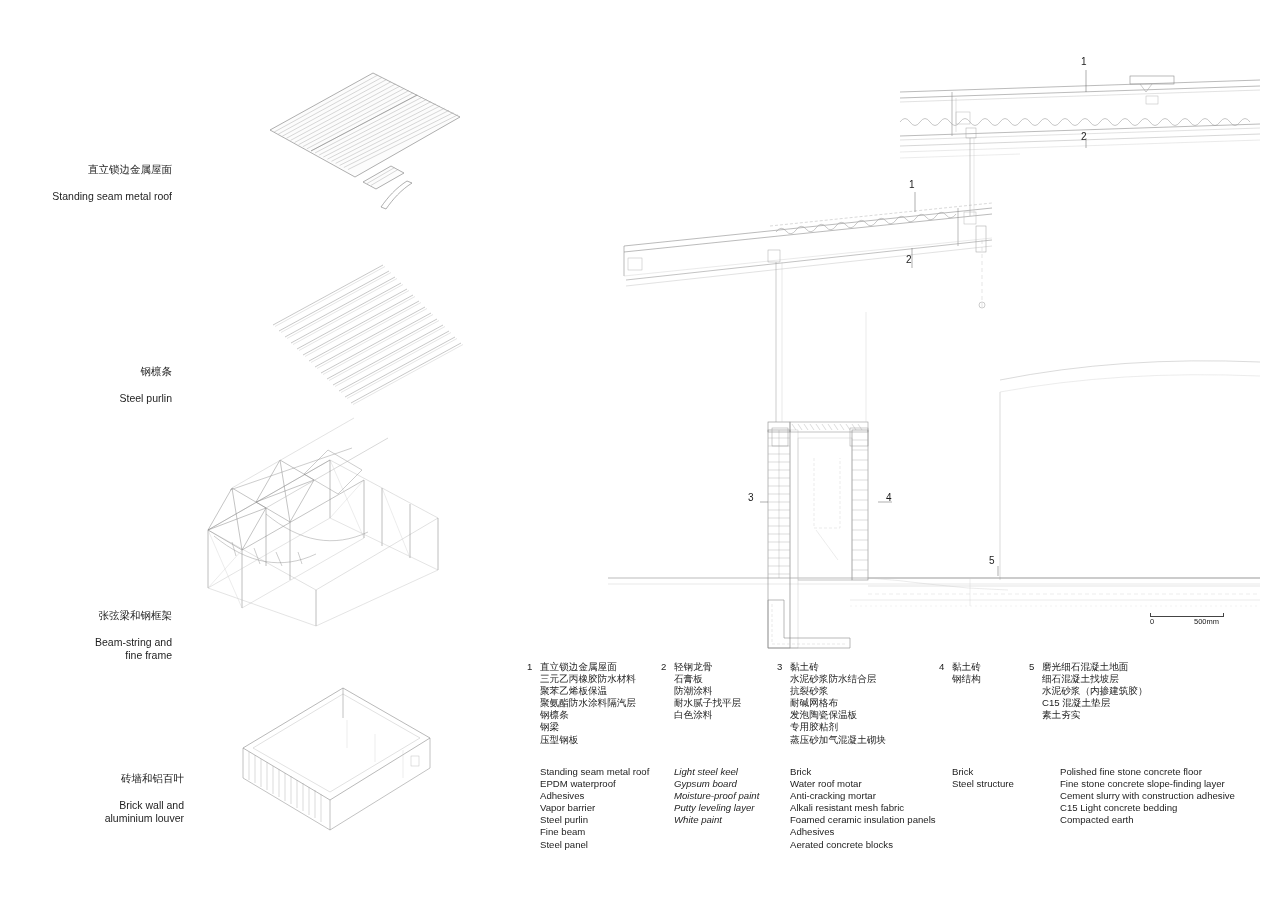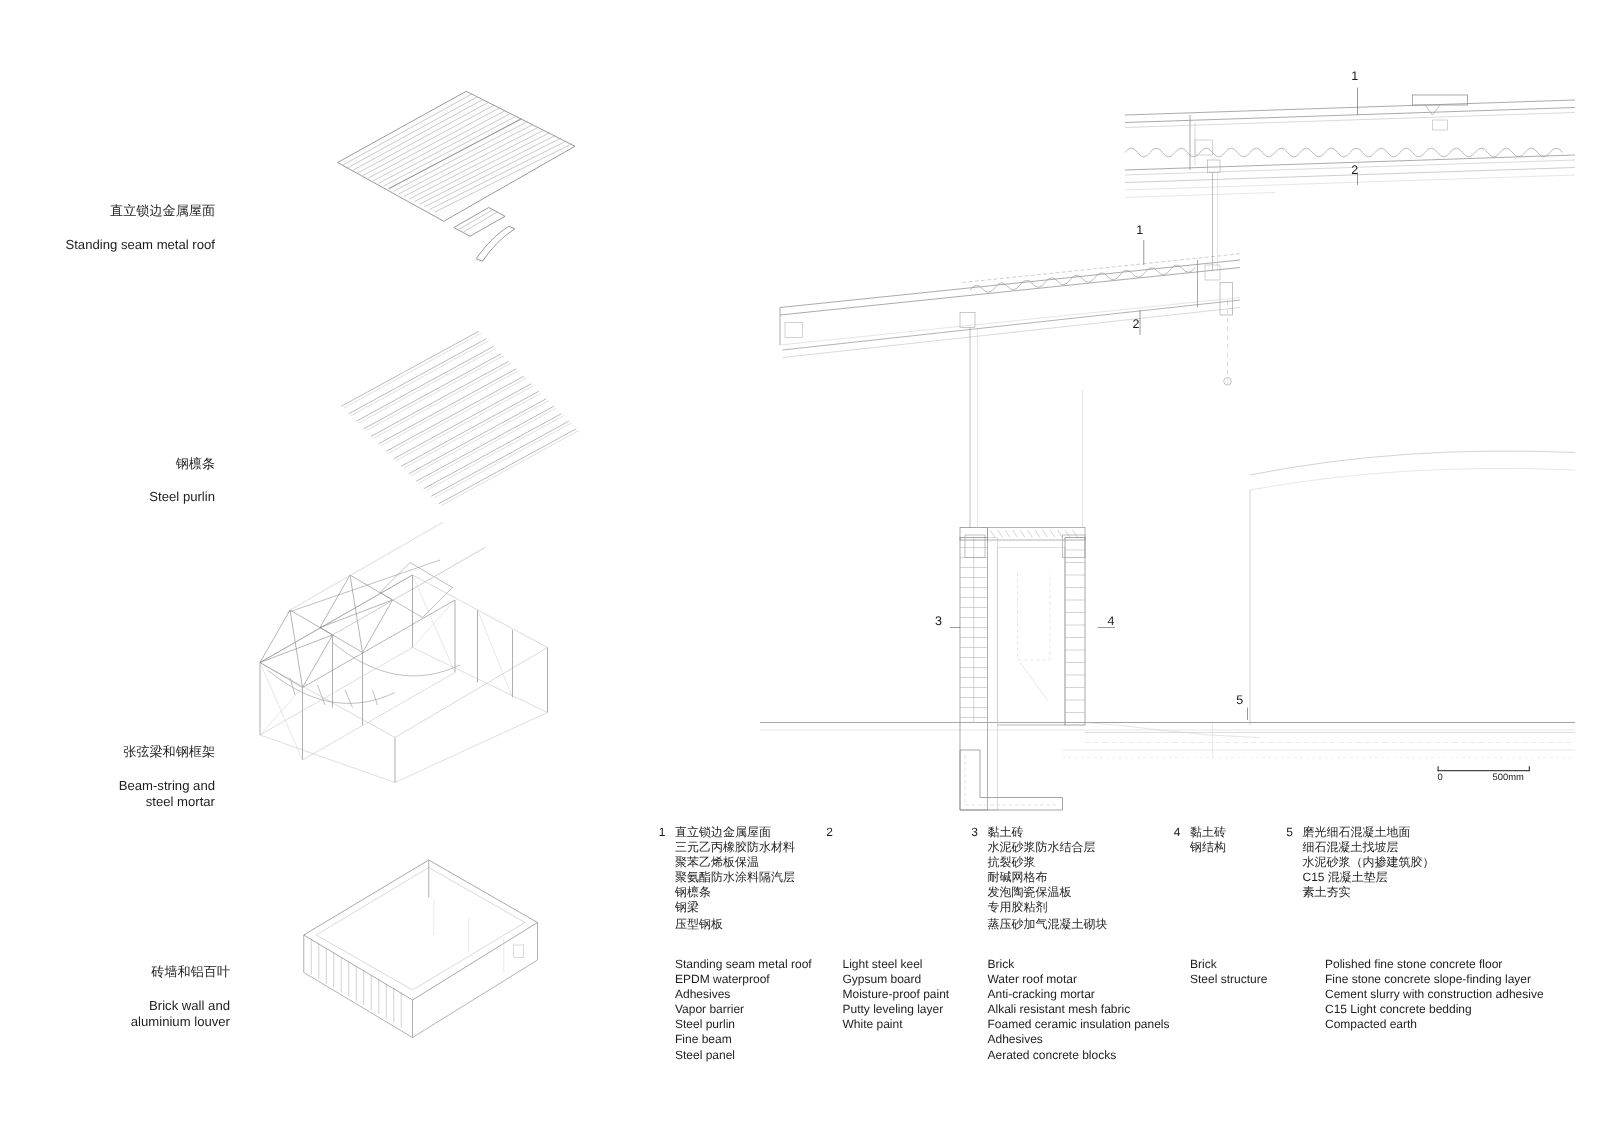--- a/index.html
+++ b/index.html
@@ -252,24 +252,24 @@
         <g stroke="#c8c8c8" stroke-width="0.35">
           <line x1="38" y1="100" x2="72" y2="178"></line>
           <line x1="72" y1="120" x2="38" y2="158"></line>
           <line x1="160" y1="30" x2="194" y2="108"></line>
           <line x1="194" y1="50" x2="160" y2="88"></line>
           <line x1="212" y1="58" x2="240" y2="128"></line>
         </g>
       </g>
     </svg>
   </div>
-  <div class="axo-caption" style="left:20px; top:582px; width:152px;">
+  <div class="axo-caption" style="left:20px; top:595px; width:152px;">
     <span class="cn">张弦梁和钢框架</span>
     <span class="en">Beam-string and
-steel mortar</span>
+fine frame</span>
   </div>
 
   <div class="axo-block" style="left:225px; top:660px; width:250px; height:190px;">
     <svg width="250" height="190" viewBox="0 0 250 190">
       <g stroke="#8f8f8f" stroke-width="0.55" fill="none">
 
         <polygon points="18,88 118,28 205,78 105,140" fill="#ffffff" stroke="#8a8a8a" stroke-width="0.6"></polygon>
 
         <polygon points="28,88 118,34 195,78 105,132" stroke="#bdbdbd" stroke-width="0.45"></polygon>
 
@@ -524,21 +524,28 @@
         <div>Adhesives</div>
         <div>Vapor barrier</div>
         <div>Steel purlin</div>
         <div>Fine beam</div>
         <div>Steel panel</div>
       </div>
     </div>
 
     <div class="legend-col" style="left:134px; width:115px;">
       <span class="legend-num">2</span>
-      <div class="legend-en" style="top:105px;">
+      <div class="legend-lines">
+        <div>轻钢龙骨</div>
+        <div>石膏板</div>
+        <div>防潮涂料</div>
+        <div>耐水腻子找平层</div>
+        <div>白色涂料</div>
+      </div>
+      <div class="legend-en" style="top:105px;font-style:italic;">
         <div>Light steel keel</div>
         <div>Gypsum board</div>
         <div>Moisture-proof paint</div>
         <div>Putty leveling layer</div>
         <div>White paint</div>
       </div>
     </div>
 
     <div class="legend-col" style="left:250px; width:165px;">
       <span class="legend-num">3</span>

